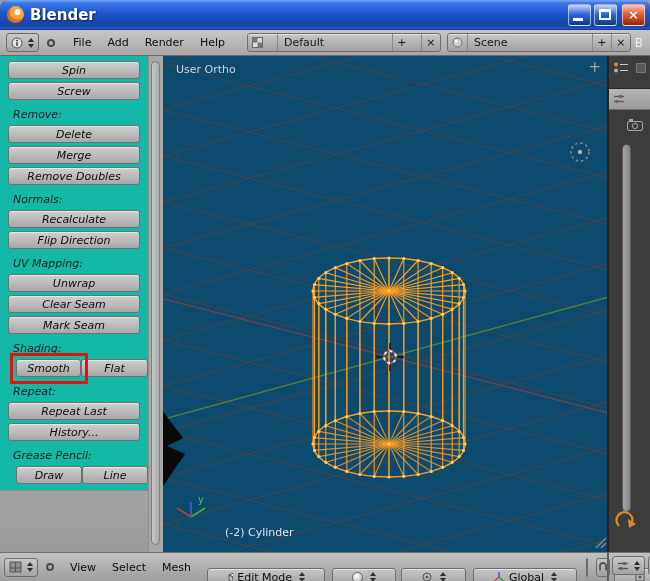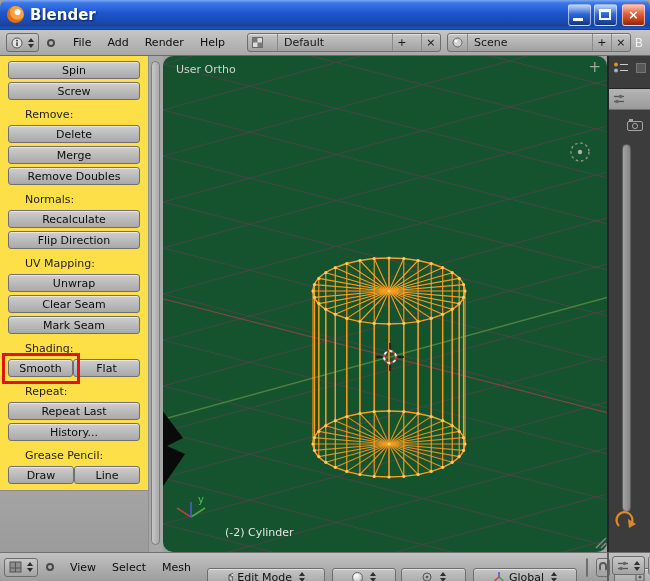--- a/index.html
+++ b/index.html
@@ -46,38 +46,38 @@
   
   .ihdr{position:absolute;left:0;top:30px;width:650px;height:26px;box-sizing:border-box;
     background:linear-gradient(#c6c6c6,#a8a8a8);border-bottom:1px solid #6b6b6b;
     display:flex;align-items:center;padding:0 6px;}
   .edbtn{display:inline-flex;align-items:center;height:19px;padding:0 4px;gap:2px;
     background:linear-gradient(#c9c9c9,#a3a3a3);border:1px solid #6d6d6d;border-radius:3px;box-sizing:border-box;}
   .version{color:#efefef;margin-left:auto;padding-right:1px;font-size:12px;}
 
   
   .toolshelf{position:absolute;left:0;top:56px;width:148px;height:496px;background:#a1a1a1;}
-  .shelf-content{height:434px;background:#fde047;overflow:hidden;padding-top:5px;box-sizing:border-box;}
+  .shelf-content{height:434px;background:#14b8a6;overflow:hidden;padding-top:5px;box-sizing:border-box;font-style:italic;}
   .shelf-empty{height:61px;background:linear-gradient(#a4a4a4,#9b9b9b);border-top:1px solid #8c8c8c;}
   .sbtn{display:block;width:132px;height:18px;margin:0 auto 3px;padding:0;
     background:linear-gradient(#cfcfcf,#a8a8a8);border:1px solid #6f6f6f;border-radius:3px;
     color:#0d0d0d;line-height:15px;text-align:center;box-shadow:inset 0 1px 0 rgba(255,255,255,.5);}
-  .slabel{margin:8px 0 4px 25px;color:#1d1d1d;}
-  .srow{display:flex;gap:0;width:132px;margin:0 auto 3px;}
+  .slabel{margin:8px 0 4px 13px;color:#1d1d1d;}
+  .srow{display:flex;gap:0;width:132px;margin:0 auto 3px;padding-left:16px;}
   .srow .sbtn{flex:1;width:auto;margin:0;}
   .hl-wrap{position:relative;flex:1;display:flex;}
   .hl-wrap .sbtn{width:100%;}
   .red-box{position:absolute;left:-6px;right:-7px;top:-6px;bottom:-7px;border:3px solid #e01410;pointer-events:none;z-index:5;}
   .shelf-scroll{position:absolute;left:148px;top:56px;width:15px;height:496px;background:#a8a8a8;
     border-left:1px solid #8e8e8e;box-sizing:border-box;}
   .shelf-scroll .thumb{position:absolute;left:2px;top:5px;width:9px;height:484px;border-radius:5px;
     background:linear-gradient(90deg,#c7c7c7,#aaaaaa);border:1px solid #7d7d7d;box-sizing:border-box;}
 
   
-  .vp{position:absolute;left:163px;top:56px;width:444px;height:496px;background:#14532d;overflow:hidden;border-radius:10px;}
+  .vp{position:absolute;left:163px;top:56px;width:444px;height:496px;background:#0c4a6e;overflow:hidden;}
   .vp svg.scene{position:absolute;left:0;top:0;}
   .vp-label{position:absolute;color:#d2d2d2;font-size:11px;white-space:nowrap;}
   .vp-plus{position:absolute;right:6px;top:2px;color:#a5a5a5;font-size:15px;}
   .axis-y{position:absolute;left:35px;top:438px;color:#4fc44f;font-size:10px;}
 
   
   .rpanel{position:absolute;left:607px;top:56px;width:43px;height:496px;background:#3c3c3c;
     border-left:2px solid #242424;box-sizing:border-box;}
   .rp-top-icons{position:absolute;left:4px;top:5px;display:flex;gap:7px;align-items:center;}
   .rp-sep{position:absolute;left:0;top:32px;width:100%;height:1px;background:#262626;}

